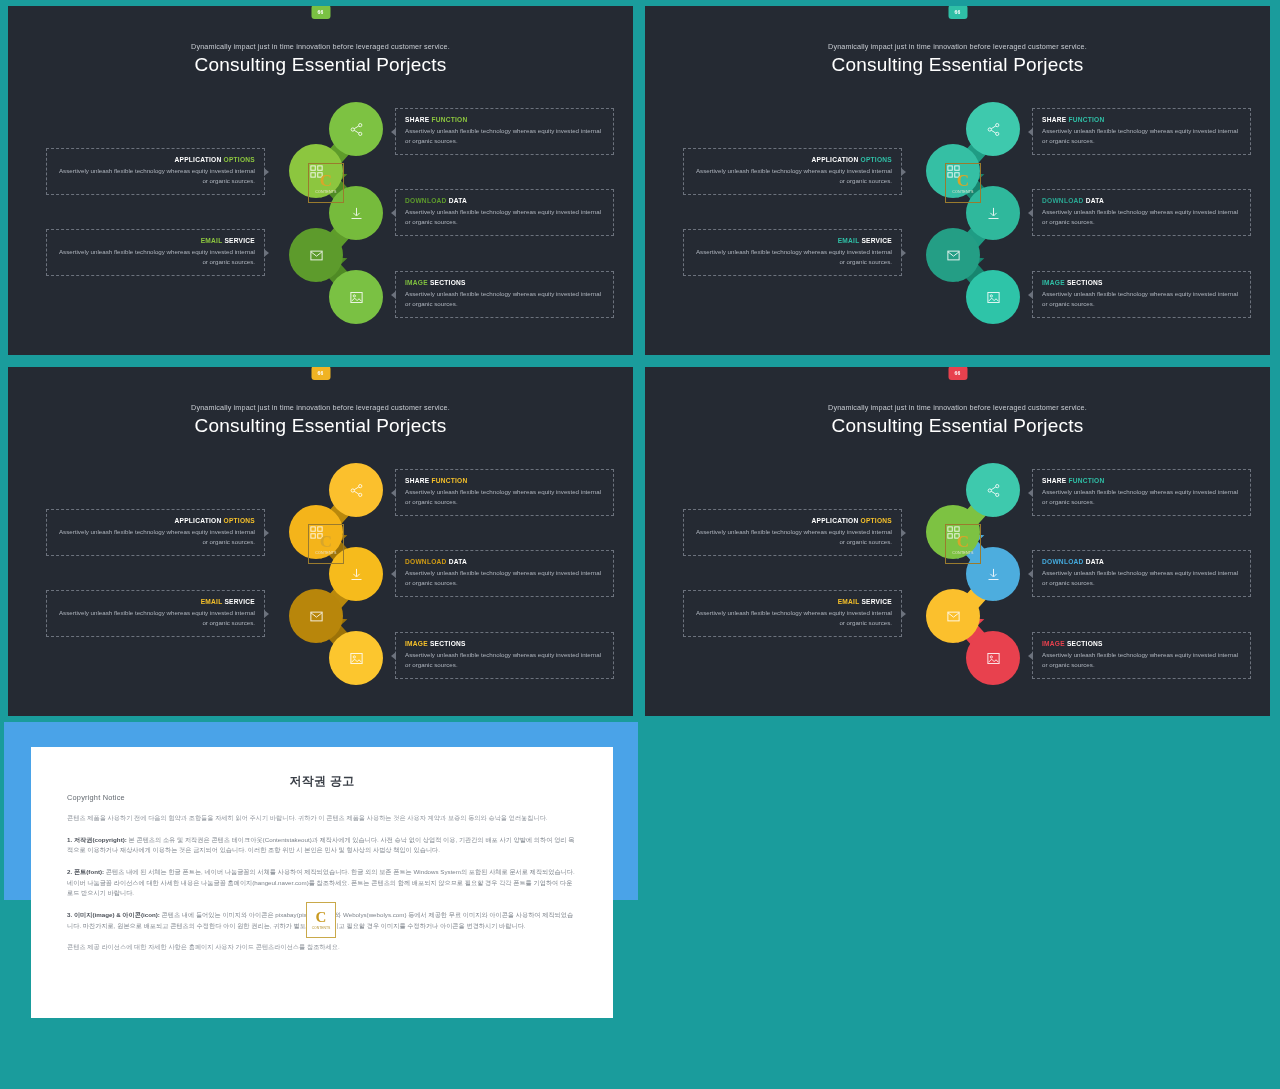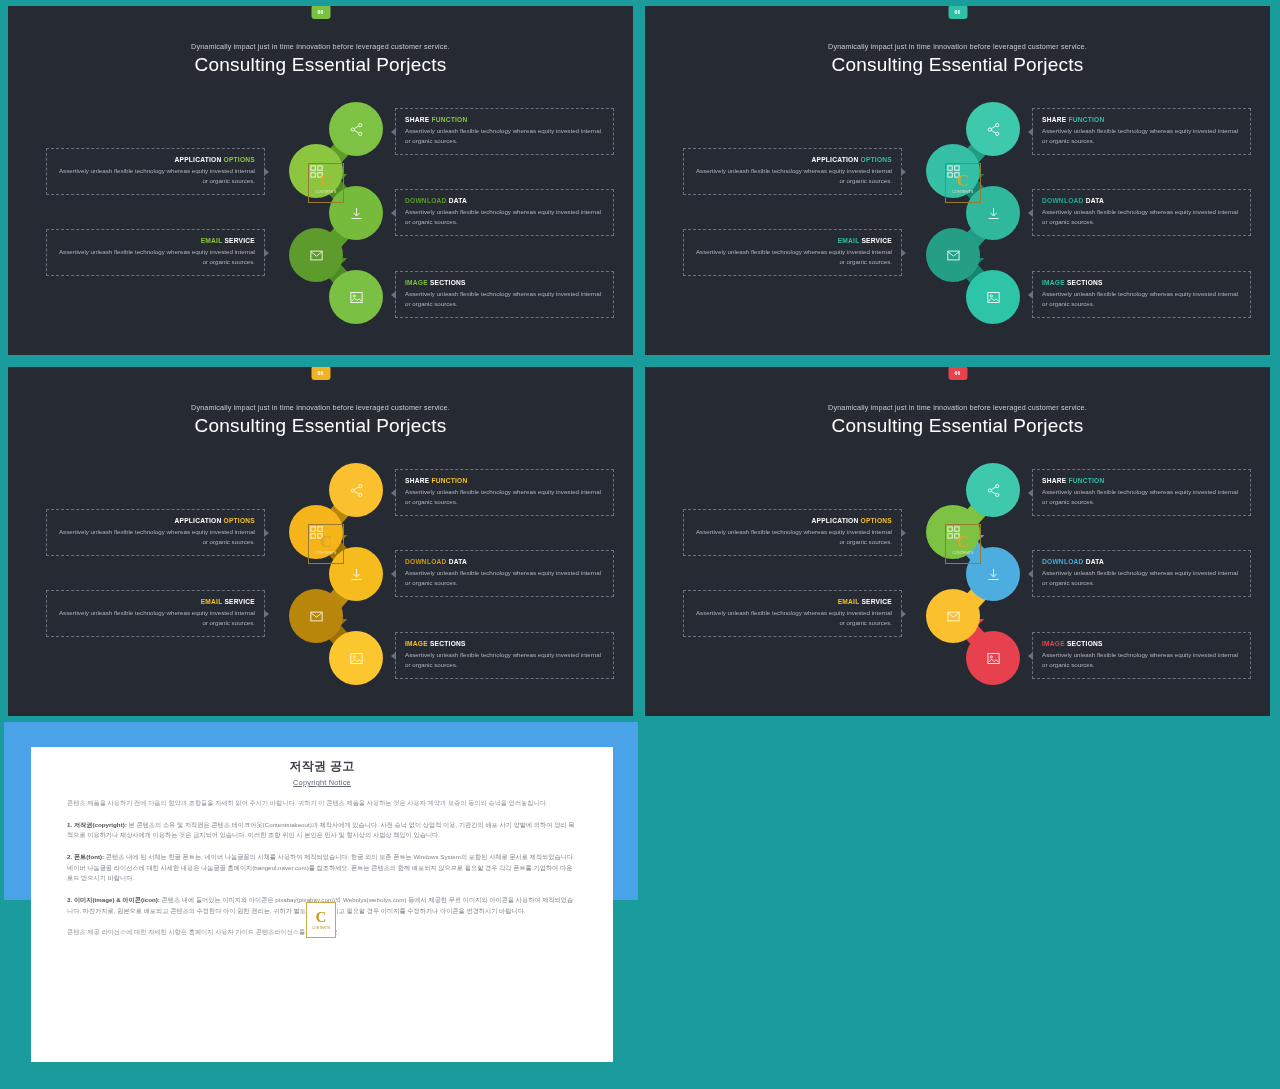--- a/index.html
+++ b/index.html
@@ -86,25 +86,25 @@
 
   
   .docpanel {
     position:absolute; left:4px; top:722px; width:634px; height:362px;
     background:#4aa3e8;
   }
   .docpanel .teal-strip {
     position:absolute; left:0; top:178px; width:100%; height:184px; background:#1a9c9c;
   }
   .doc {
-    position:absolute; left:27px; top:25px; width:582px; height:315px;
-    background:#ffffff; z-index:2; padding:11px 36px;
+    position:absolute; left:27px; top:25px; width:582px; height:271px;
+    background:#ffffff; z-index:2; padding:26px 36px;
   }
   .doc h1 { text-align:center; font-size:12px; color:#3a3f47; font-weight:bold; letter-spacing:.3px; }
-  .doc h2 { text-align:center; font-size:7.4px; color:#62686f; font-weight:normal; margin-top:3px; letter-spacing:.2px;text-decoration:underline;}
+  .doc h2 { text-align:left; font-size:7.4px; color:#62686f; font-weight:normal; margin-top:3px; letter-spacing:.2px;}
   .doc p  { font-size:6.2px; color:#8b9199; line-height:1.72; margin-top:11px; }
   .doc p.sec { color:#7d838b; }
   .doc p .lbl { color:#4b5058; font-weight:bold; }
   .docmark {
     position:absolute; left:50%; top:180px; transform:translateX(-50%);
     width:30px; height:36px; border:1px solid #c9a94a; background:#fff;
     display:flex; flex-direction:column; align-items:center; justify-content:center; z-index:4;
   }
   .docmark .c { font-family:"Liberation Serif", serif; font-size:15px; color:#c99a20; line-height:1; font-weight:bold;}
   .docmark .w { font-size:3.4px; color:#b5912c; margin-top:1px; }

